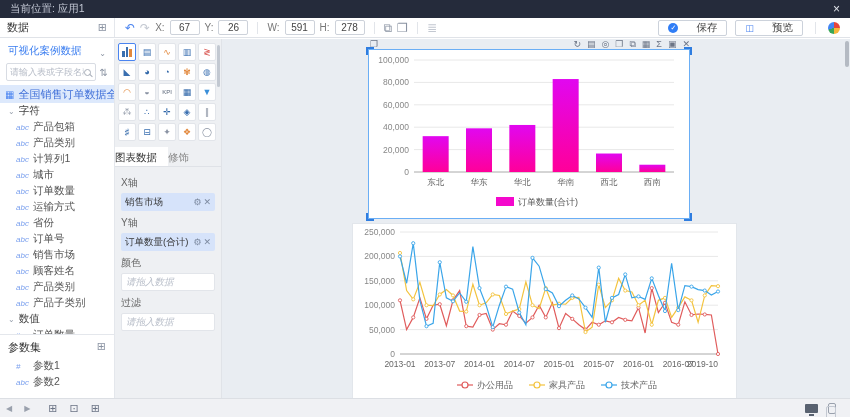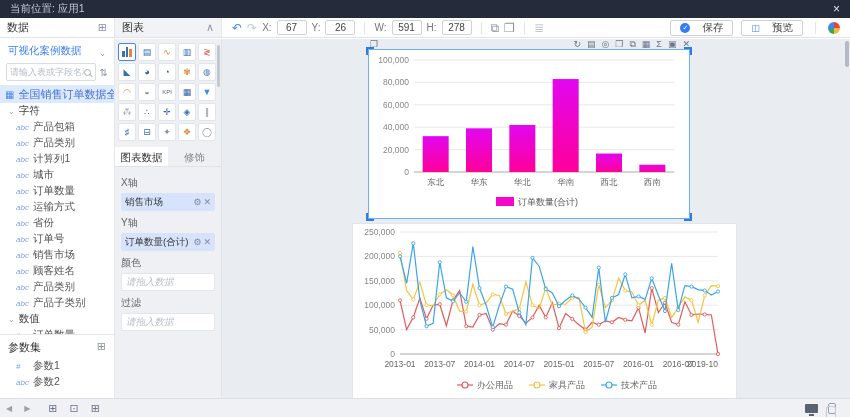--- a/index.html
+++ b/index.html
@@ -22,21 +22,21 @@
 .ph-charts{width:107px;background:#f2f3f6}
 .ph-ic{color:#8a93a2;font-size:11px;cursor:pointer}
 .tb-rest{flex:1;display:flex;align-items:center;gap:5px;padding:0 10px}
 .tb-icon{color:#8a93a2;font-size:12px;cursor:pointer;line-height:1}
 .tb-icon.blue{color:#4a84f0}
 .tb-icon.dim{color:#c3c8d1}
 .tb-label{color:#777;font-size:10px}
 .num-input{width:30px;height:15px;border:1px solid #cdd2da;border-radius:2px;font-size:10px;text-align:center;color:#444;font-family:inherit}
 .sep{width:1px;height:12px;background:#e2e5ea;margin:0 4px}
 .tb-right{margin-left:auto;display:flex;align-items:center;gap:8px}
-.btn{height:16px;display:flex;align-items:center;gap:12px;border:1px solid #ccd2db;background:#fff;border-radius:2px;padding:0 9px;font-size:10.5px;color:#444;cursor:pointer}
+.btn{height:16px;display:flex;align-items:center;gap:18px;border:1px solid #ccd2db;background:#fff;border-radius:2px;padding:0 9px;font-size:10.5px;color:#444;cursor:pointer}
 .check-ic{width:10px;height:10px;border-radius:50%;background:#2f7df6;color:#fff;font-size:7px;display:flex;align-items:center;justify-content:center}
 .prev-ic{color:#4a84f0;font-size:9px}
 .pie-ic{width:12px;height:12px;border-radius:50%;background:conic-gradient(#e5453b 0 25%,#f6b73c 25% 50%,#3aa757 50% 70%,#4285f4 70% 100%);cursor:pointer}
 
 
 .main{position:absolute;top:39px;bottom:19px;left:0;right:0;display:flex}
 
 
 .sidebar{width:115px;border-right:1px solid #e4e7ec;background:#fff;position:relative;overflow:hidden}
 .ds-row{display:flex;align-items:flex-end;justify-content:space-between;padding:5px 8px 3px;color:#3b7ef0;font-size:10.5px;cursor:pointer}
@@ -62,21 +62,21 @@
 
 .chartpanel{width:107px;background:#eef0f3;border-right:1px solid #e0e3e8;display:flex;flex-direction:column;position:relative}
 .icon-grid{display:grid;grid-template-columns:repeat(5,18px);gap:2px;padding:4px 0 4px 3px}
 .tile{width:18px;height:18px;background:#fff;border:1px solid #e2e5ea;border-radius:2px;display:flex;align-items:center;justify-content:center;font-size:9px;overflow:hidden;cursor:pointer}
 .tile.sel{border-color:#4a84f0}
 .minibar{display:flex;align-items:flex-end;gap:1px;height:10px}
 .minibar i{width:2.5px;background:#3a6fb0;display:block}
 .minibar i.o{background:#e2883c}
 .grid-scroll{position:absolute;right:1px;top:6px;width:3px;height:42px;background:#c2c8d1;border-radius:2px}
 .cp-tabs{display:flex;height:20px;border-bottom:1px solid #dfe2e7;margin-top:2px}
-.cp-tab{flex:1;text-align:center;line-height:20px;color:#888;font-size:10.5px;cursor:pointer}
+.cp-tab{flex:1;line-height:20px;color:#888;font-size:10.5px;cursor:pointer}
 .cp-tab.active{background:#fff;color:#333}
 .cp-form{padding:4px 6px;display:flex;flex-direction:column}
 .fld-label{color:#666;font-size:10px;margin:5px 0 3px}
 .chip{height:18px;background:#d6e3fa;border-radius:2px;display:flex;align-items:center;padding:0 4px;font-size:9.5px;color:#333;cursor:pointer}
 .chip .sp{flex:1;overflow:hidden;white-space:nowrap}
 .chip-ic{color:#7d8aa0;font-size:9px;margin-left:2px;cursor:pointer}
 .drop{height:18px;background:#fff;border:1px solid #e2e5ea;border-radius:2px;display:flex;align-items:center;padding:0 4px;color:#b8bec9;font-style:italic;font-size:9.5px}
 
 
 .canvas{flex:1;position:relative;background:#e9edf2;overflow:hidden}
@@ -115,24 +115,20 @@
 
   <div class="topbar">
     <span class="loc">当前位置: 应用1</span>
     <span class="close">×</span>
   </div>
 
   <div class="toolbar">
     <div class="panel-head ph-data">
       <span>数据</span>
       <span class="ph-ic">⊞</span>
-    </div>
-    <div class="panel-head ph-charts">
-      <span>图表</span>
-      <span class="ph-ic">∧</span>
     </div>
     <div class="tb-rest">
       <span class="tb-icon blue">↶</span>
       <span class="tb-icon dim">↷</span>
       <span class="tb-label">X:</span>
       <input class="num-input" value="67" style="">
       <span class="tb-label">Y:</span>
       <input class="num-input" value="26" style="">
       <span class="sep"></span>
       <span class="tb-label">W:</span>

